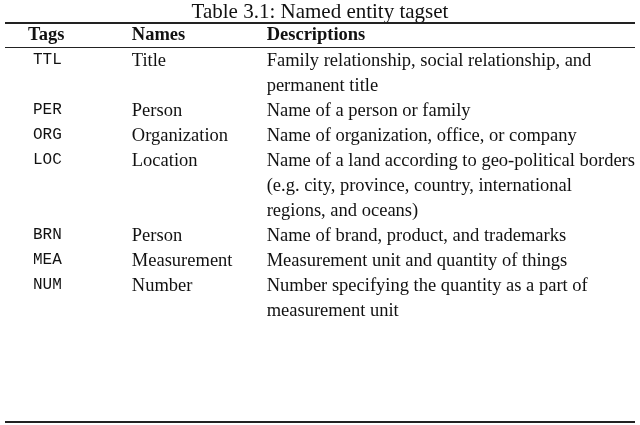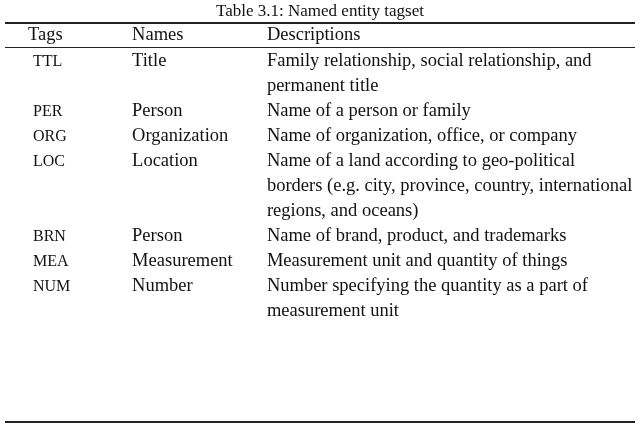--- a/index.html
+++ b/index.html
@@ -1,34 +1,34 @@
 <!DOCTYPE html>
 <html><head>
 <meta charset="utf-8">
 <style>
   html, body { margin: 0; padding: 0; background: #ffffff; }
   body { width: 640px; height: 425px; overflow: hidden; position: relative; color: #111; }
   .caption {
     position: absolute; top: 0; left: 0; width: 640px; text-align: center;
-    font-family: "Liberation Serif", serif; font-size: 17px; line-height: 22px;
+    font-family: "Liberation Serif", serif; font-size: 21px; line-height: 22px;
   }
   .rule { position: absolute; left: 5px; width: 630px; background: #222; }
   .rule.top { top: 22px; height: 2px; }
   .rule.mid { top: 47px; height: 1px; }
   .rule.bot { top: 421px; height: 2px; }
   table {
     position: absolute; top: 22px; left: 5px; width: 630px;
     border-collapse: collapse;
     font-family: "Liberation Serif", serif; font-size: 18.5px;
   }
   th, td { padding: 0; vertical-align: top; text-align: left; }
-  th { font-weight: normal; height: 25px; line-height: 25px; }
+  th { font-weight: bold; height: 25px; line-height: 25px; }
   td { line-height: 25px; }
   .c1 { width: 108px; padding-left: 23px; }
-  td.c1 { font-family: Liberation Serif, serif; font-size: 16px; padding-left: 28px; width: 103px; }
+  td.c1 { font-family: Liberation Mono, monospace; font-size: 16px; padding-left: 28px; width: 103px; }
   .c2 { width: 137px; }
   .c3 { width: 385px; }
   tr.first td { padding-top: 1px; }
 </style>
 </head>
 <body>
 
 <div class="caption">Table 3.1: Named entity tagset</div>
 <div class="rule top"></div>
 <div class="rule mid"></div>

